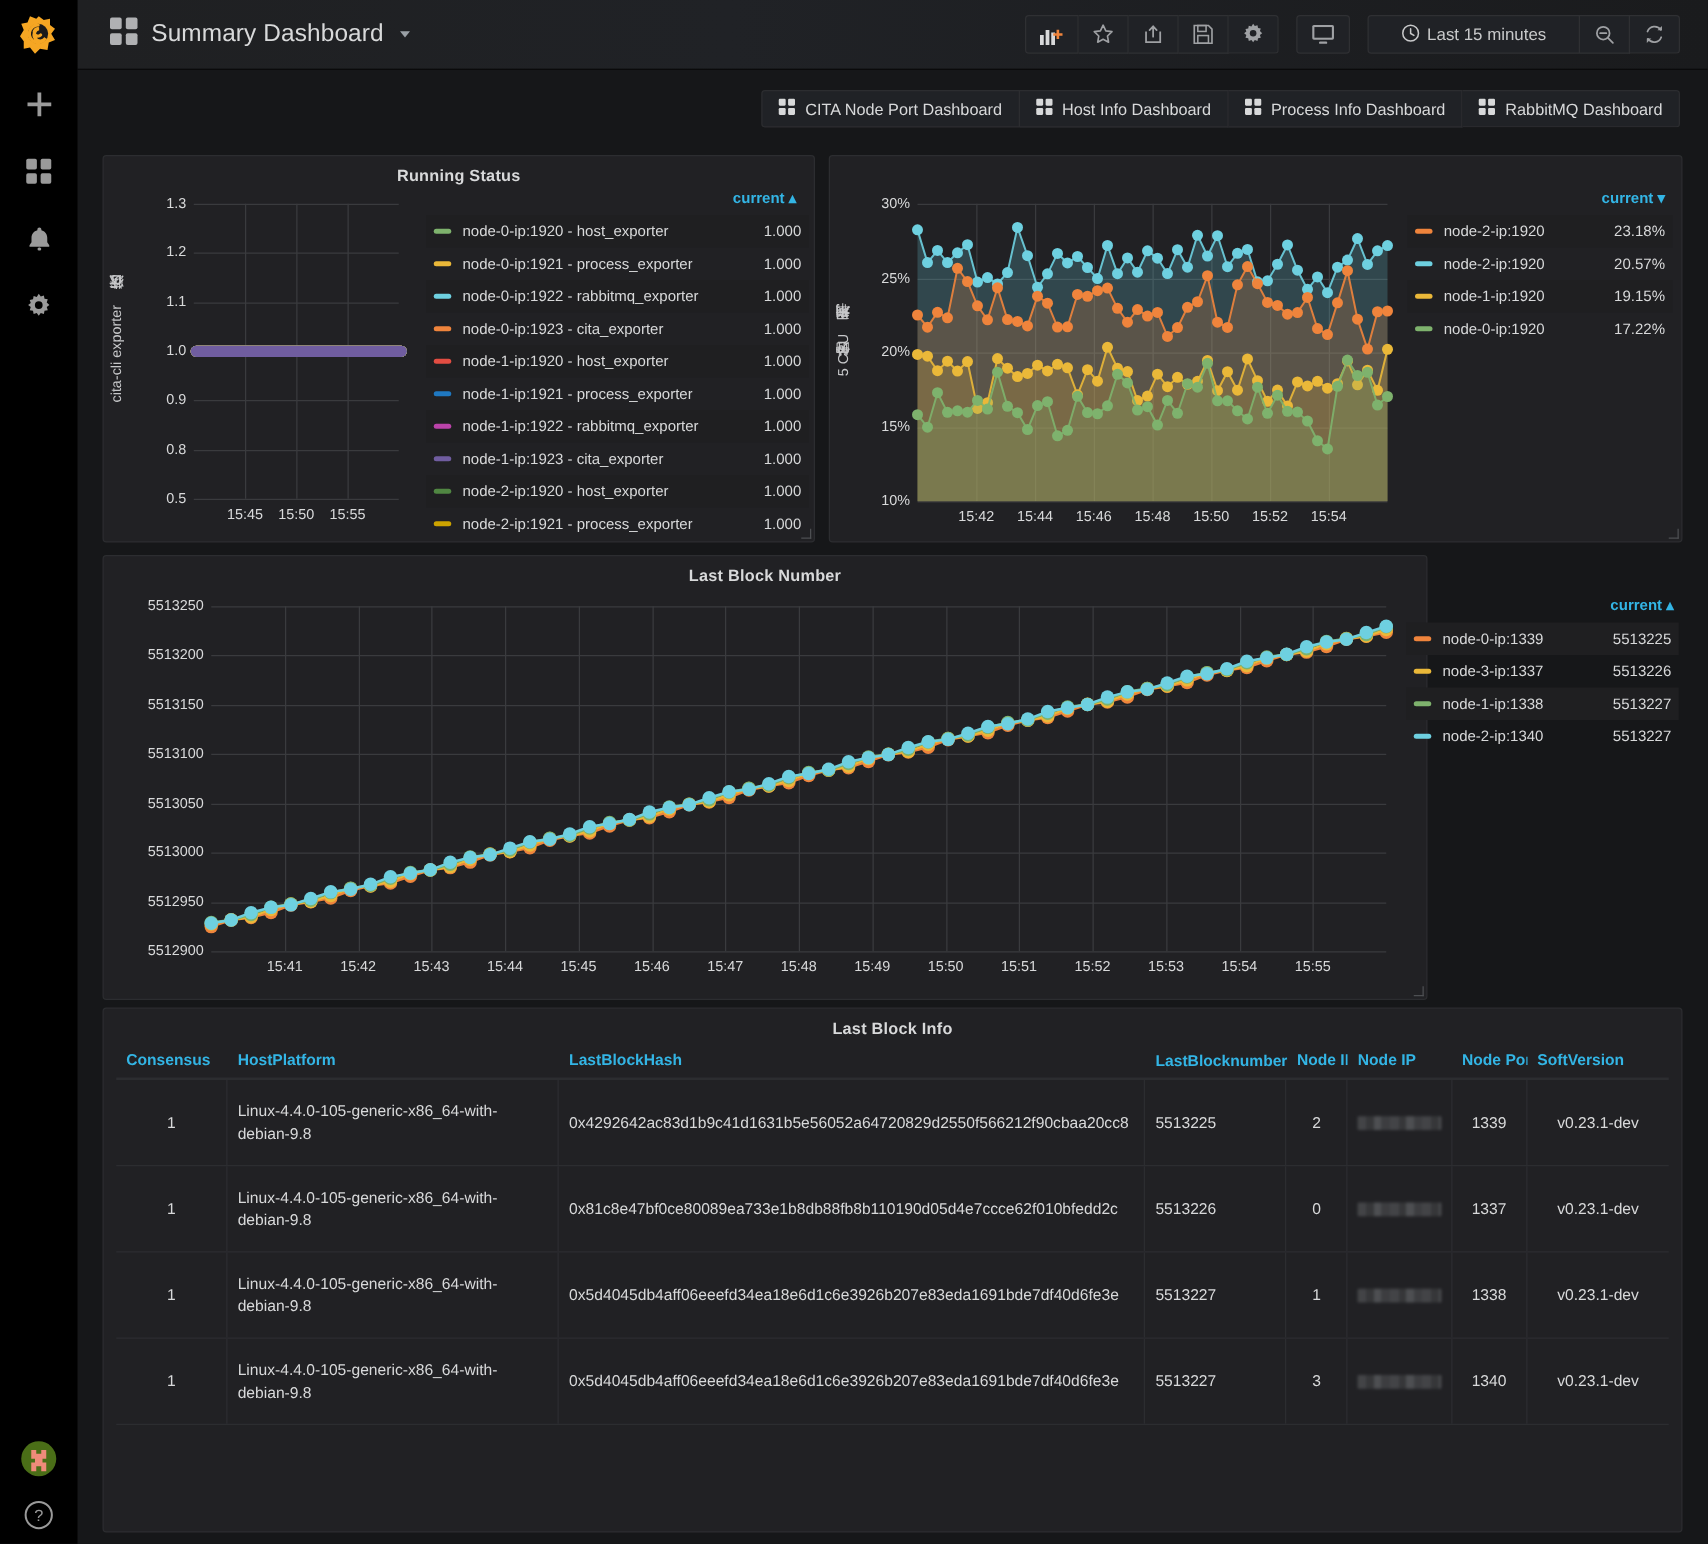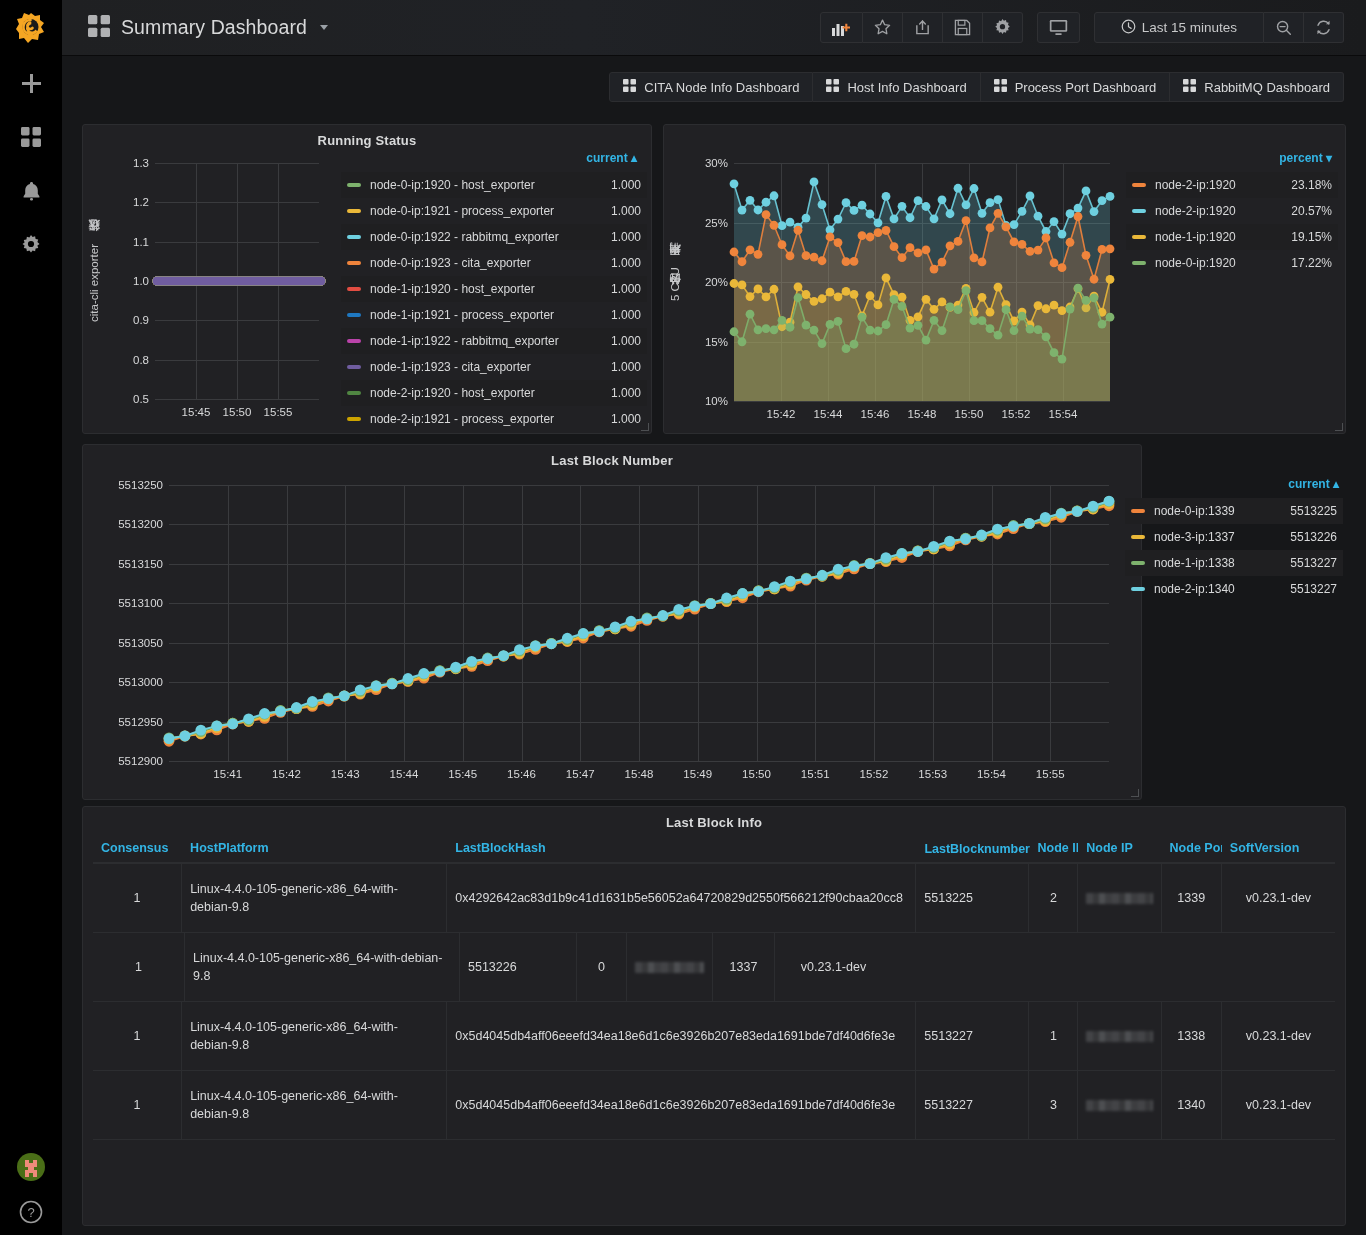--- a/index.html
+++ b/index.html
@@ -244,39 +244,39 @@
 </div>
 
 <div id="dashlinks">
     <div class="dlink">
       <span><svg width="13" height="13" viewBox="0 0 20 20">
    <rect x="0" y="0" width="8.5" height="8.5" rx="1.4" fill="#d8d9da"></rect>
    <rect x="11.5" y="0" width="8.5" height="8.5" rx="1.4" fill="#d8d9da"></rect>
    <rect x="0" y="11.5" width="8.5" height="8.5" rx="1.4" fill="#d8d9da"></rect>
    <rect x="11.5" y="11.5" width="8.5" height="8.5" rx="1.4" fill="#d8d9da"></rect>
   </svg></span>
-      <span>CITA Node Info Dashboard</span>
+      <span>CITA Node Port Dashboard</span>
     </div>
     <div class="dlink">
       <span><svg width="13" height="13" viewBox="0 0 20 20">
    <rect x="0" y="0" width="8.5" height="8.5" rx="1.4" fill="#d8d9da"></rect>
    <rect x="11.5" y="0" width="8.5" height="8.5" rx="1.4" fill="#d8d9da"></rect>
    <rect x="0" y="11.5" width="8.5" height="8.5" rx="1.4" fill="#d8d9da"></rect>
    <rect x="11.5" y="11.5" width="8.5" height="8.5" rx="1.4" fill="#d8d9da"></rect>
   </svg></span>
       <span>Host Info Dashboard</span>
     </div>
     <div class="dlink">
       <span><svg width="13" height="13" viewBox="0 0 20 20">
    <rect x="0" y="0" width="8.5" height="8.5" rx="1.4" fill="#d8d9da"></rect>
    <rect x="11.5" y="0" width="8.5" height="8.5" rx="1.4" fill="#d8d9da"></rect>
    <rect x="0" y="11.5" width="8.5" height="8.5" rx="1.4" fill="#d8d9da"></rect>
    <rect x="11.5" y="11.5" width="8.5" height="8.5" rx="1.4" fill="#d8d9da"></rect>
   </svg></span>
-      <span>Process Port Dashboard</span>
+      <span>Process Info Dashboard</span>
     </div>
     <div class="dlink">
       <span><svg width="13" height="13" viewBox="0 0 20 20">
    <rect x="0" y="0" width="8.5" height="8.5" rx="1.4" fill="#d8d9da"></rect>
    <rect x="11.5" y="0" width="8.5" height="8.5" rx="1.4" fill="#d8d9da"></rect>
    <rect x="0" y="11.5" width="8.5" height="8.5" rx="1.4" fill="#d8d9da"></rect>
    <rect x="11.5" y="11.5" width="8.5" height="8.5" rx="1.4" fill="#d8d9da"></rect>
   </svg></span>
       <span>RabbitMQ Dashboard</span>
     </div>
@@ -600,21 +600,21 @@
         <circle cx="398" cy="210.10478664054116" r="4.4" fill="#7eb26d"></circle>
         <circle cx="406" cy="160.04391177225165" r="4.4" fill="#7eb26d"></circle>
         <circle cx="414" cy="139.0392929131941" r="4.4" fill="#7eb26d"></circle>
         <circle cx="422" cy="151.4100301924183" r="4.4" fill="#7eb26d"></circle>
         <circle cx="430" cy="148.84469789864886" r="4.4" fill="#7eb26d"></circle>
         <circle cx="438" cy="175.0586800275895" r="4.4" fill="#7eb26d"></circle>
         <circle cx="446" cy="168.1960885452055" r="4.4" fill="#7eb26d"></circle>
       </svg>
     </div>
   <div class="legend" id="cpu-legend" style="left:462px;top:26px;width:212px;height:140px;">
-      <div class="legend-hd" style="padding-right: 6px; padding-bottom: 7px;">percent ▾</div>
+      <div class="legend-hd" style="padding-right: 6px; padding-bottom: 7px;">current ▾</div>
       <div class="lrow odd">
         <span class="lswatch" style="background: rgb(239, 132, 60);"></span>
         <span class="lname">node-2-ip:1920</span>
         <span class="lval">23.18%</span>
       </div>
       <div class="lrow">
         <span class="lswatch" style="background: rgb(110, 208, 224);"></span>
         <span class="lname">node-2-ip:1920</span>
         <span class="lval">20.57%</span>
       </div>
@@ -975,20 +975,21 @@
         <div class="td c-nodeid">2</div>
         <div class="td c-nodeip">
           <span class="redacted"></span>
         </div>
         <div class="td c-nodeport">1339</div>
         <div class="td c-softver">v0.23.1-dev</div>
       </div>
       <div class="tr">
         <div class="td c-consensus">1</div>
         <div class="td c-platform">Linux-4.4.0-105-generic-x86_64-with-debian-9.8</div>
+        <div class="td c-hash">0x81c8e47bf0ce80089ea733e1b8db88fb8b110190d05d4e7ccce62f010bfedd2c</div>
         <div class="td c-lbn">5513226</div>
         <div class="td c-nodeid">0</div>
         <div class="td c-nodeip">
           <span class="redacted"></span>
         </div>
         <div class="td c-nodeport">1337</div>
         <div class="td c-softver">v0.23.1-dev</div>
       </div>
       <div class="tr">
         <div class="td c-consensus">1</div>

